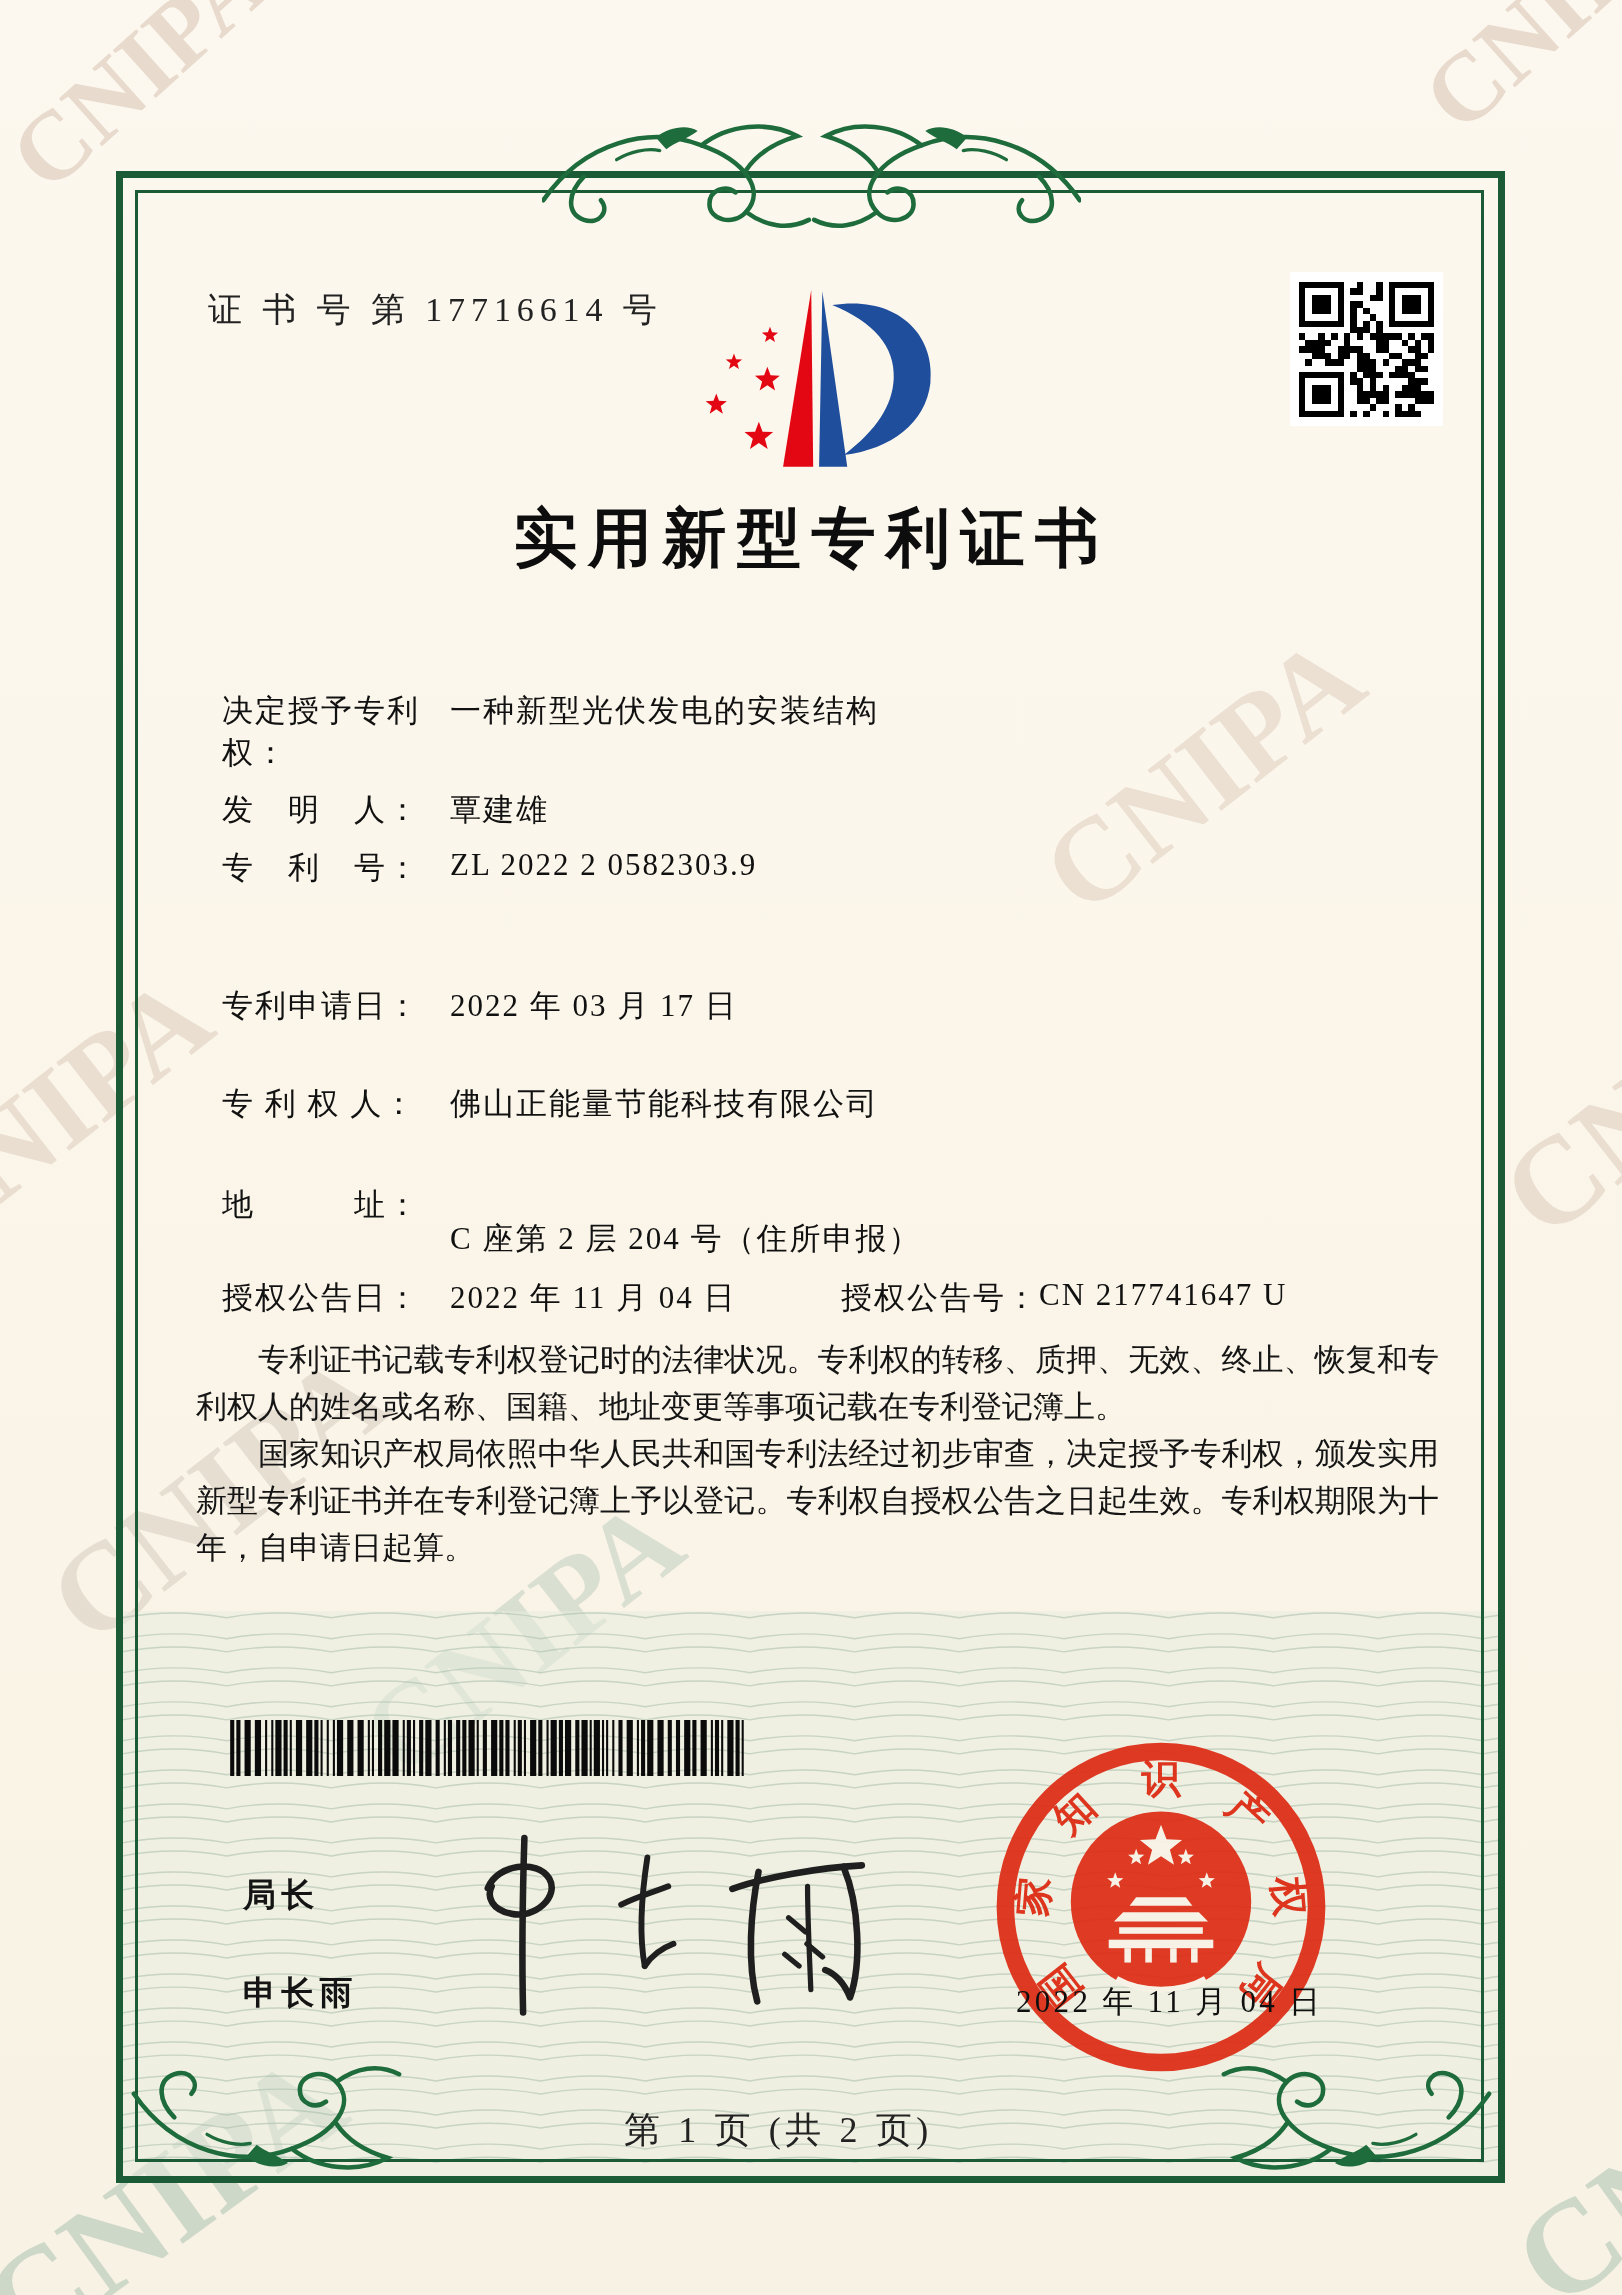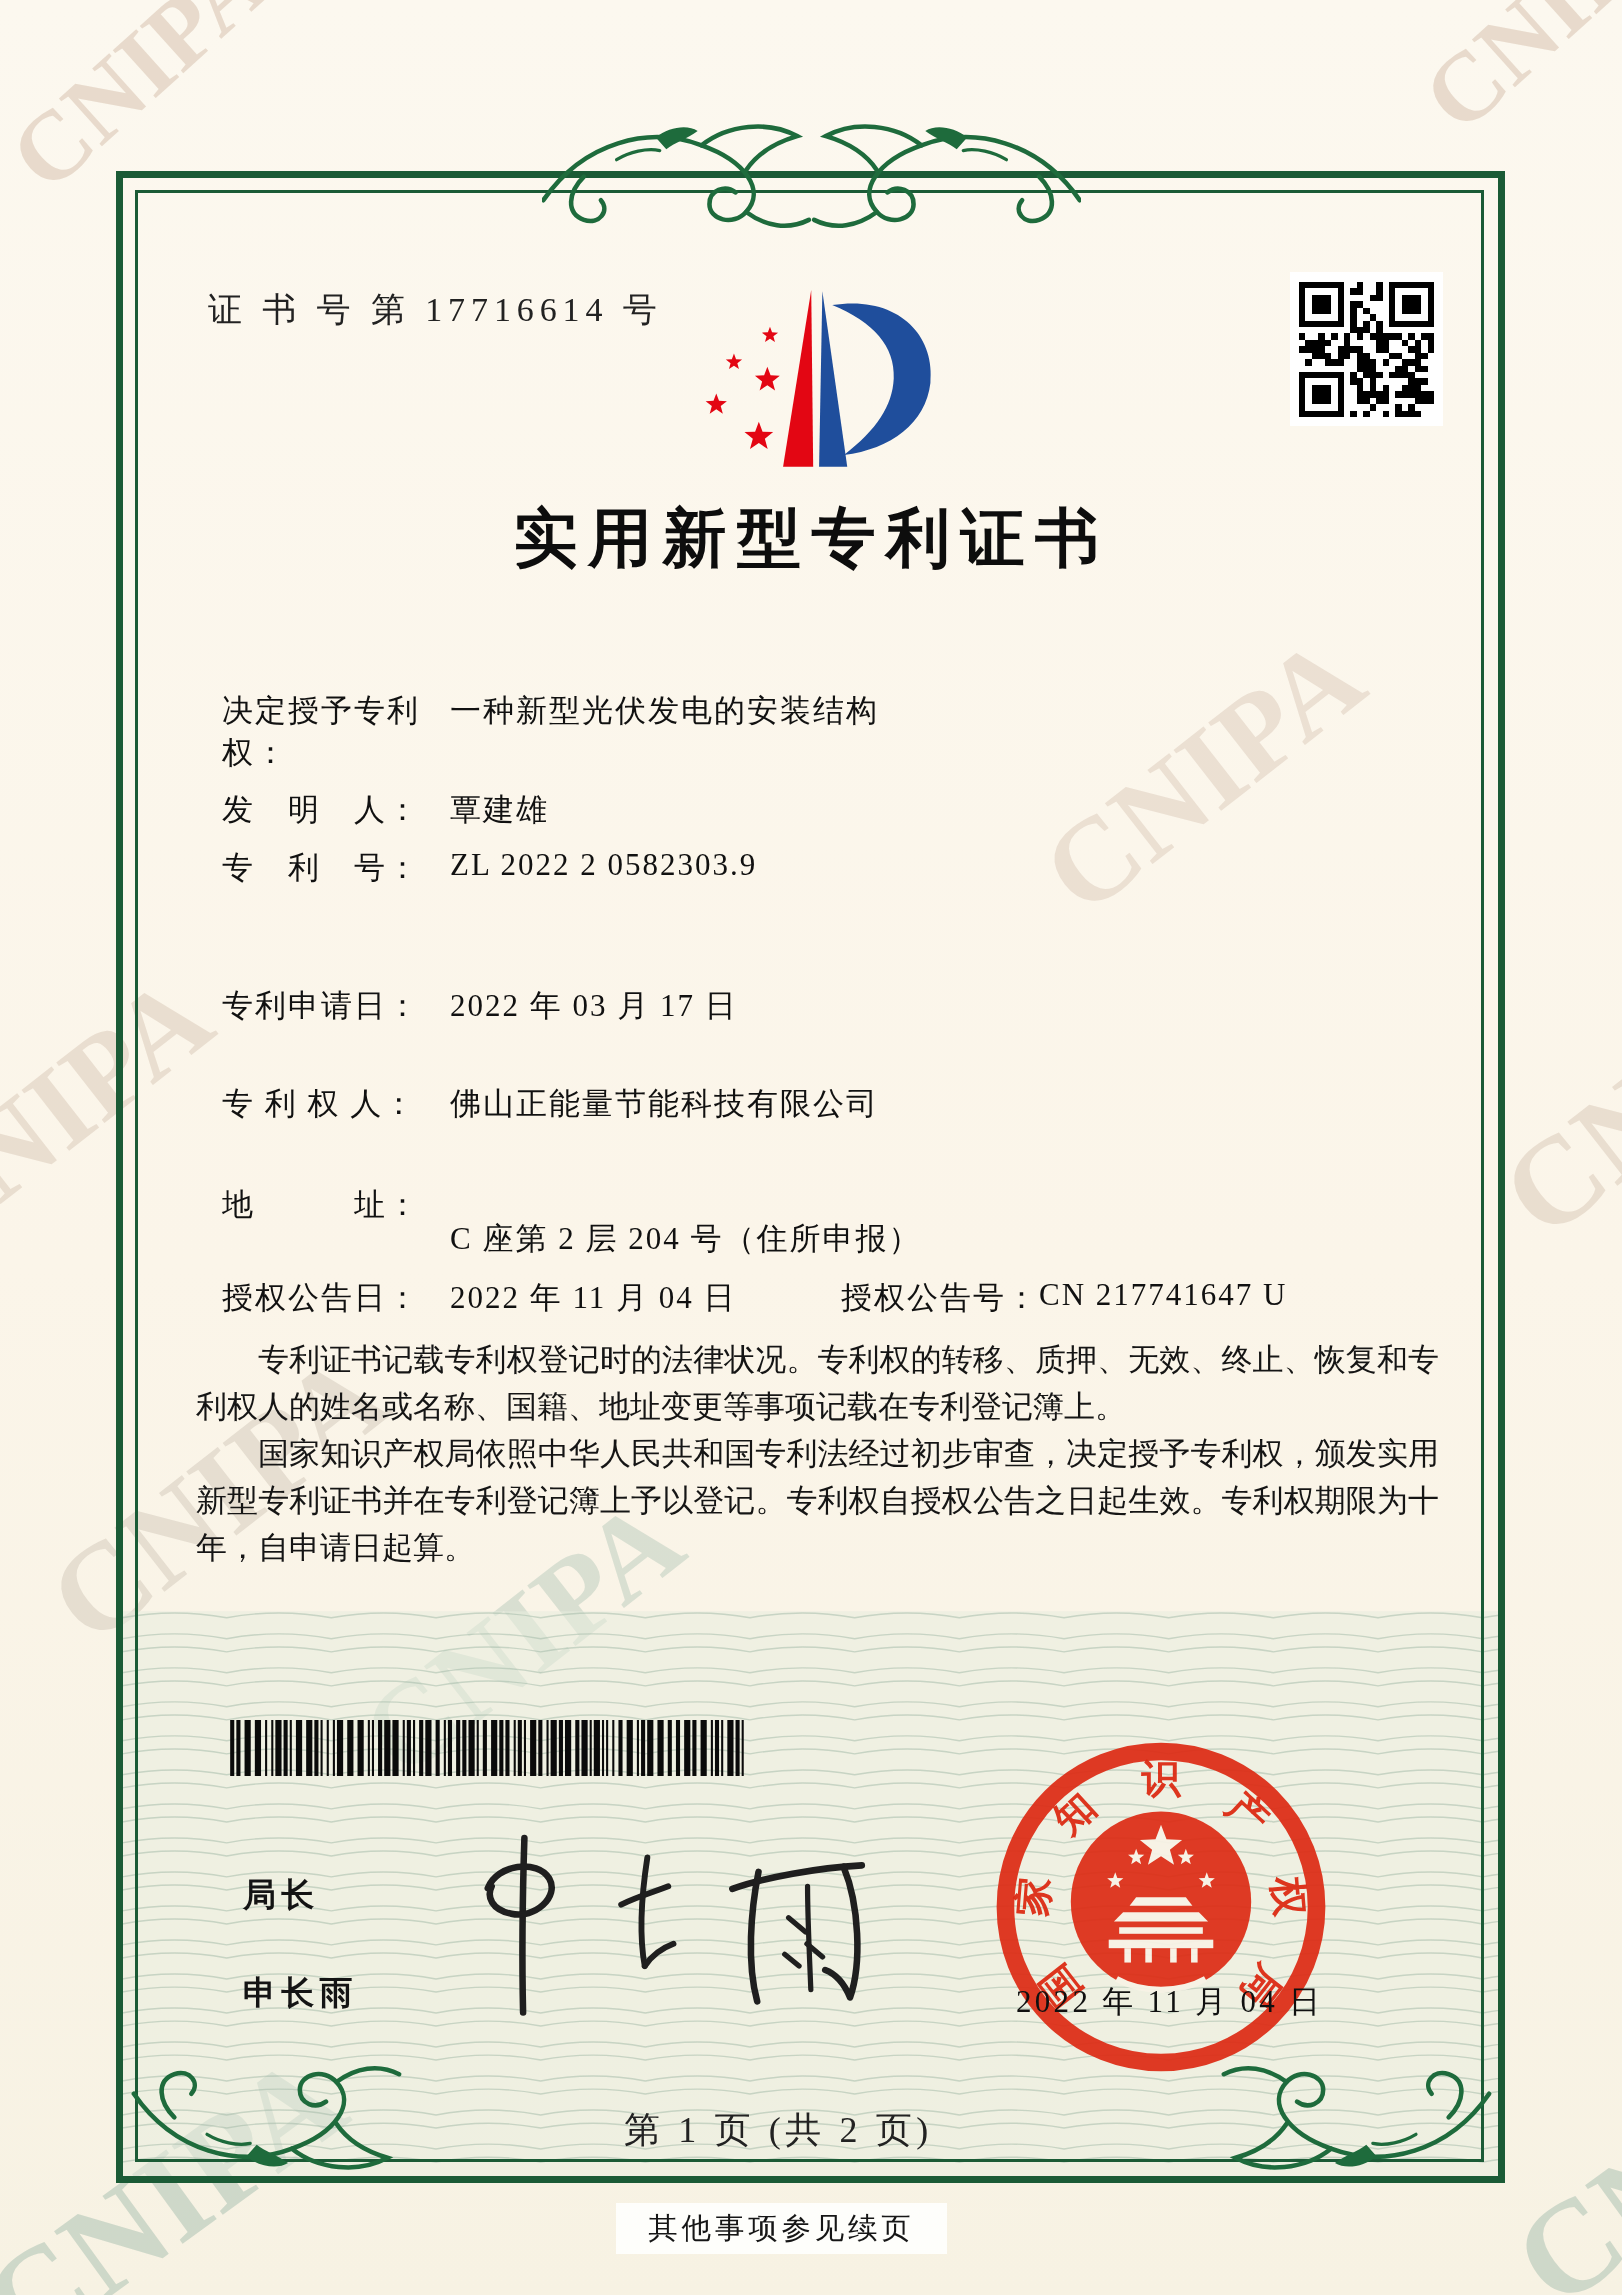--- a/index.html
+++ b/index.html
@@ -471,16 +471,15 @@
         <text transform="translate(147.2,135.9) rotate(-42.7)" text-anchor="middle" dominant-baseline="central" font-size="60" font-weight="bold" fill="#DD2B14" opacity="0.95" font-family="&quot;Liberation Serif&quot;,&quot;DejaVu Serif&quot;,serif">知</text>
         <text transform="translate(280.0,84.0) rotate(0.0)" text-anchor="middle" dominant-baseline="central" font-size="60" font-weight="bold" fill="#DD2B14" opacity="0.95" font-family="&quot;Liberation Serif&quot;,&quot;DejaVu Serif&quot;,serif">识</text>
         <text transform="translate(412.8,135.9) rotate(42.7)" text-anchor="middle" dominant-baseline="central" font-size="60" font-weight="bold" fill="#DD2B14" opacity="0.95" font-family="&quot;Liberation Serif&quot;,&quot;DejaVu Serif&quot;,serif">产</text>
         <text transform="translate(475.4,264.1) rotate(85.3)" text-anchor="middle" dominant-baseline="central" font-size="60" font-weight="bold" fill="#DD2B14" opacity="0.95" font-family="&quot;Liberation Serif&quot;,&quot;DejaVu Serif&quot;,serif">权</text>
         <text transform="translate(434.5,400.7) rotate(128.0)" text-anchor="middle" dominant-baseline="central" font-size="60" font-weight="bold" fill="#DD2B14" opacity="0.95" font-family="&quot;Liberation Serif&quot;,&quot;DejaVu Serif&quot;,serif">局</text>
       </g>
   </svg>
   <div class="seal-date">2022 年 11 月 04 日</div>
 
   <div class="page-info">第 1 页 (共 2 页)</div>
-  <div class="continuation">其他事项参见续页</div>
 
 </div>
 
 
 </body></html>

